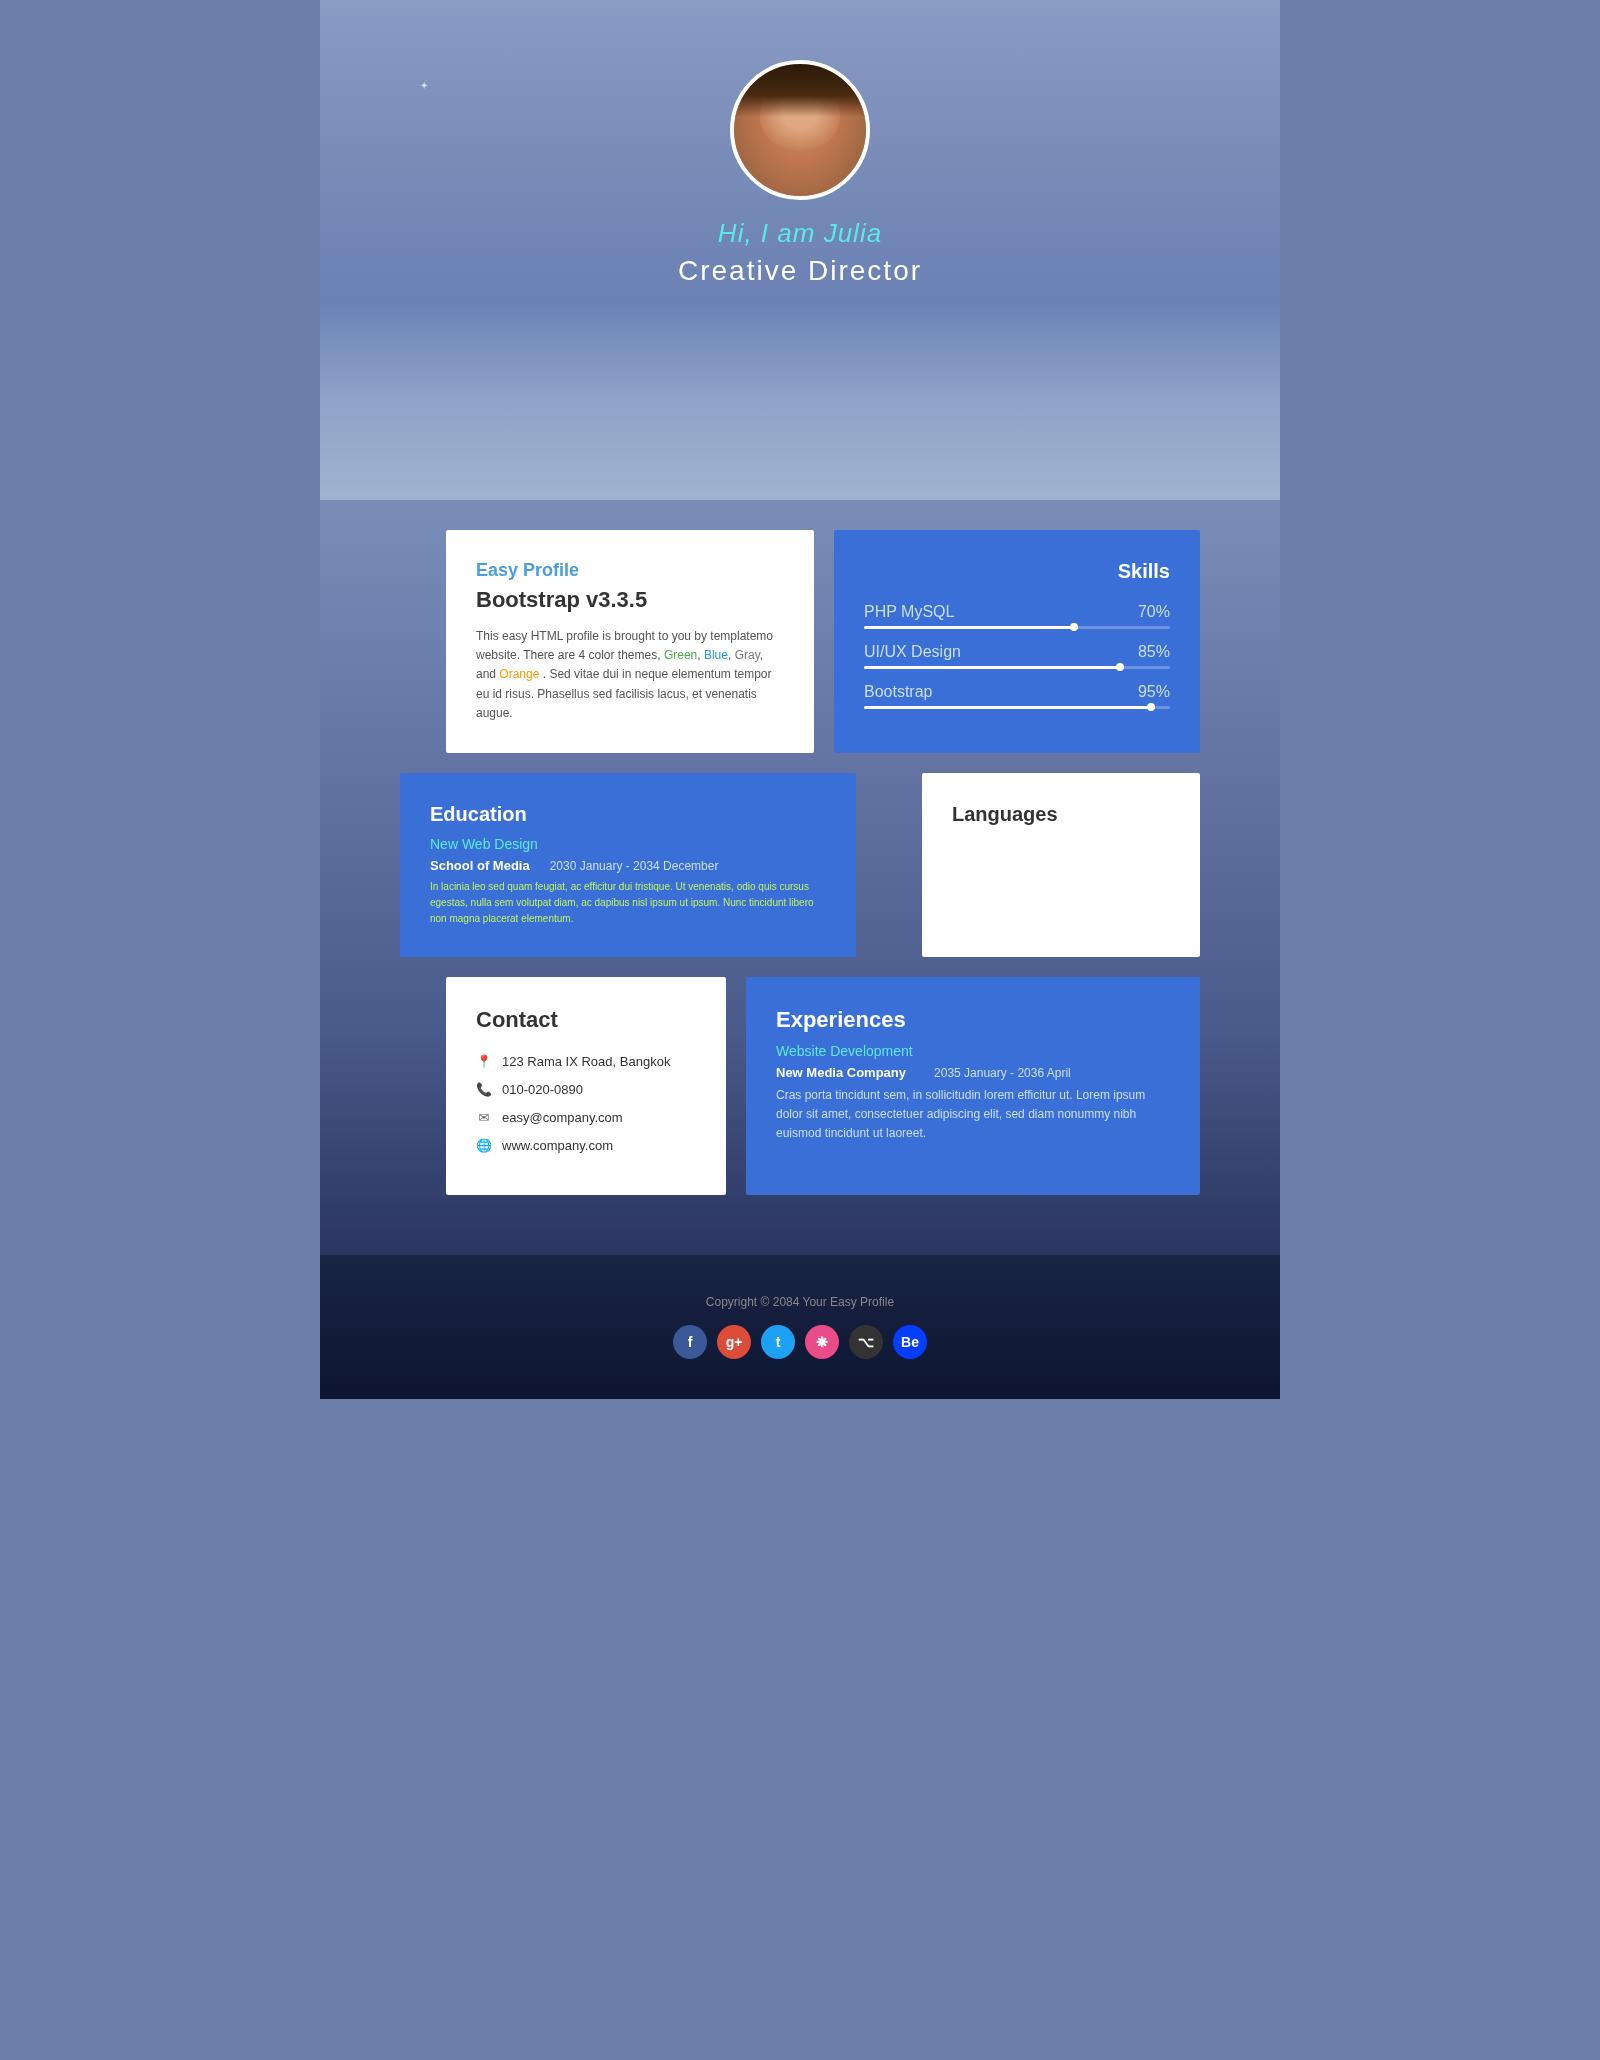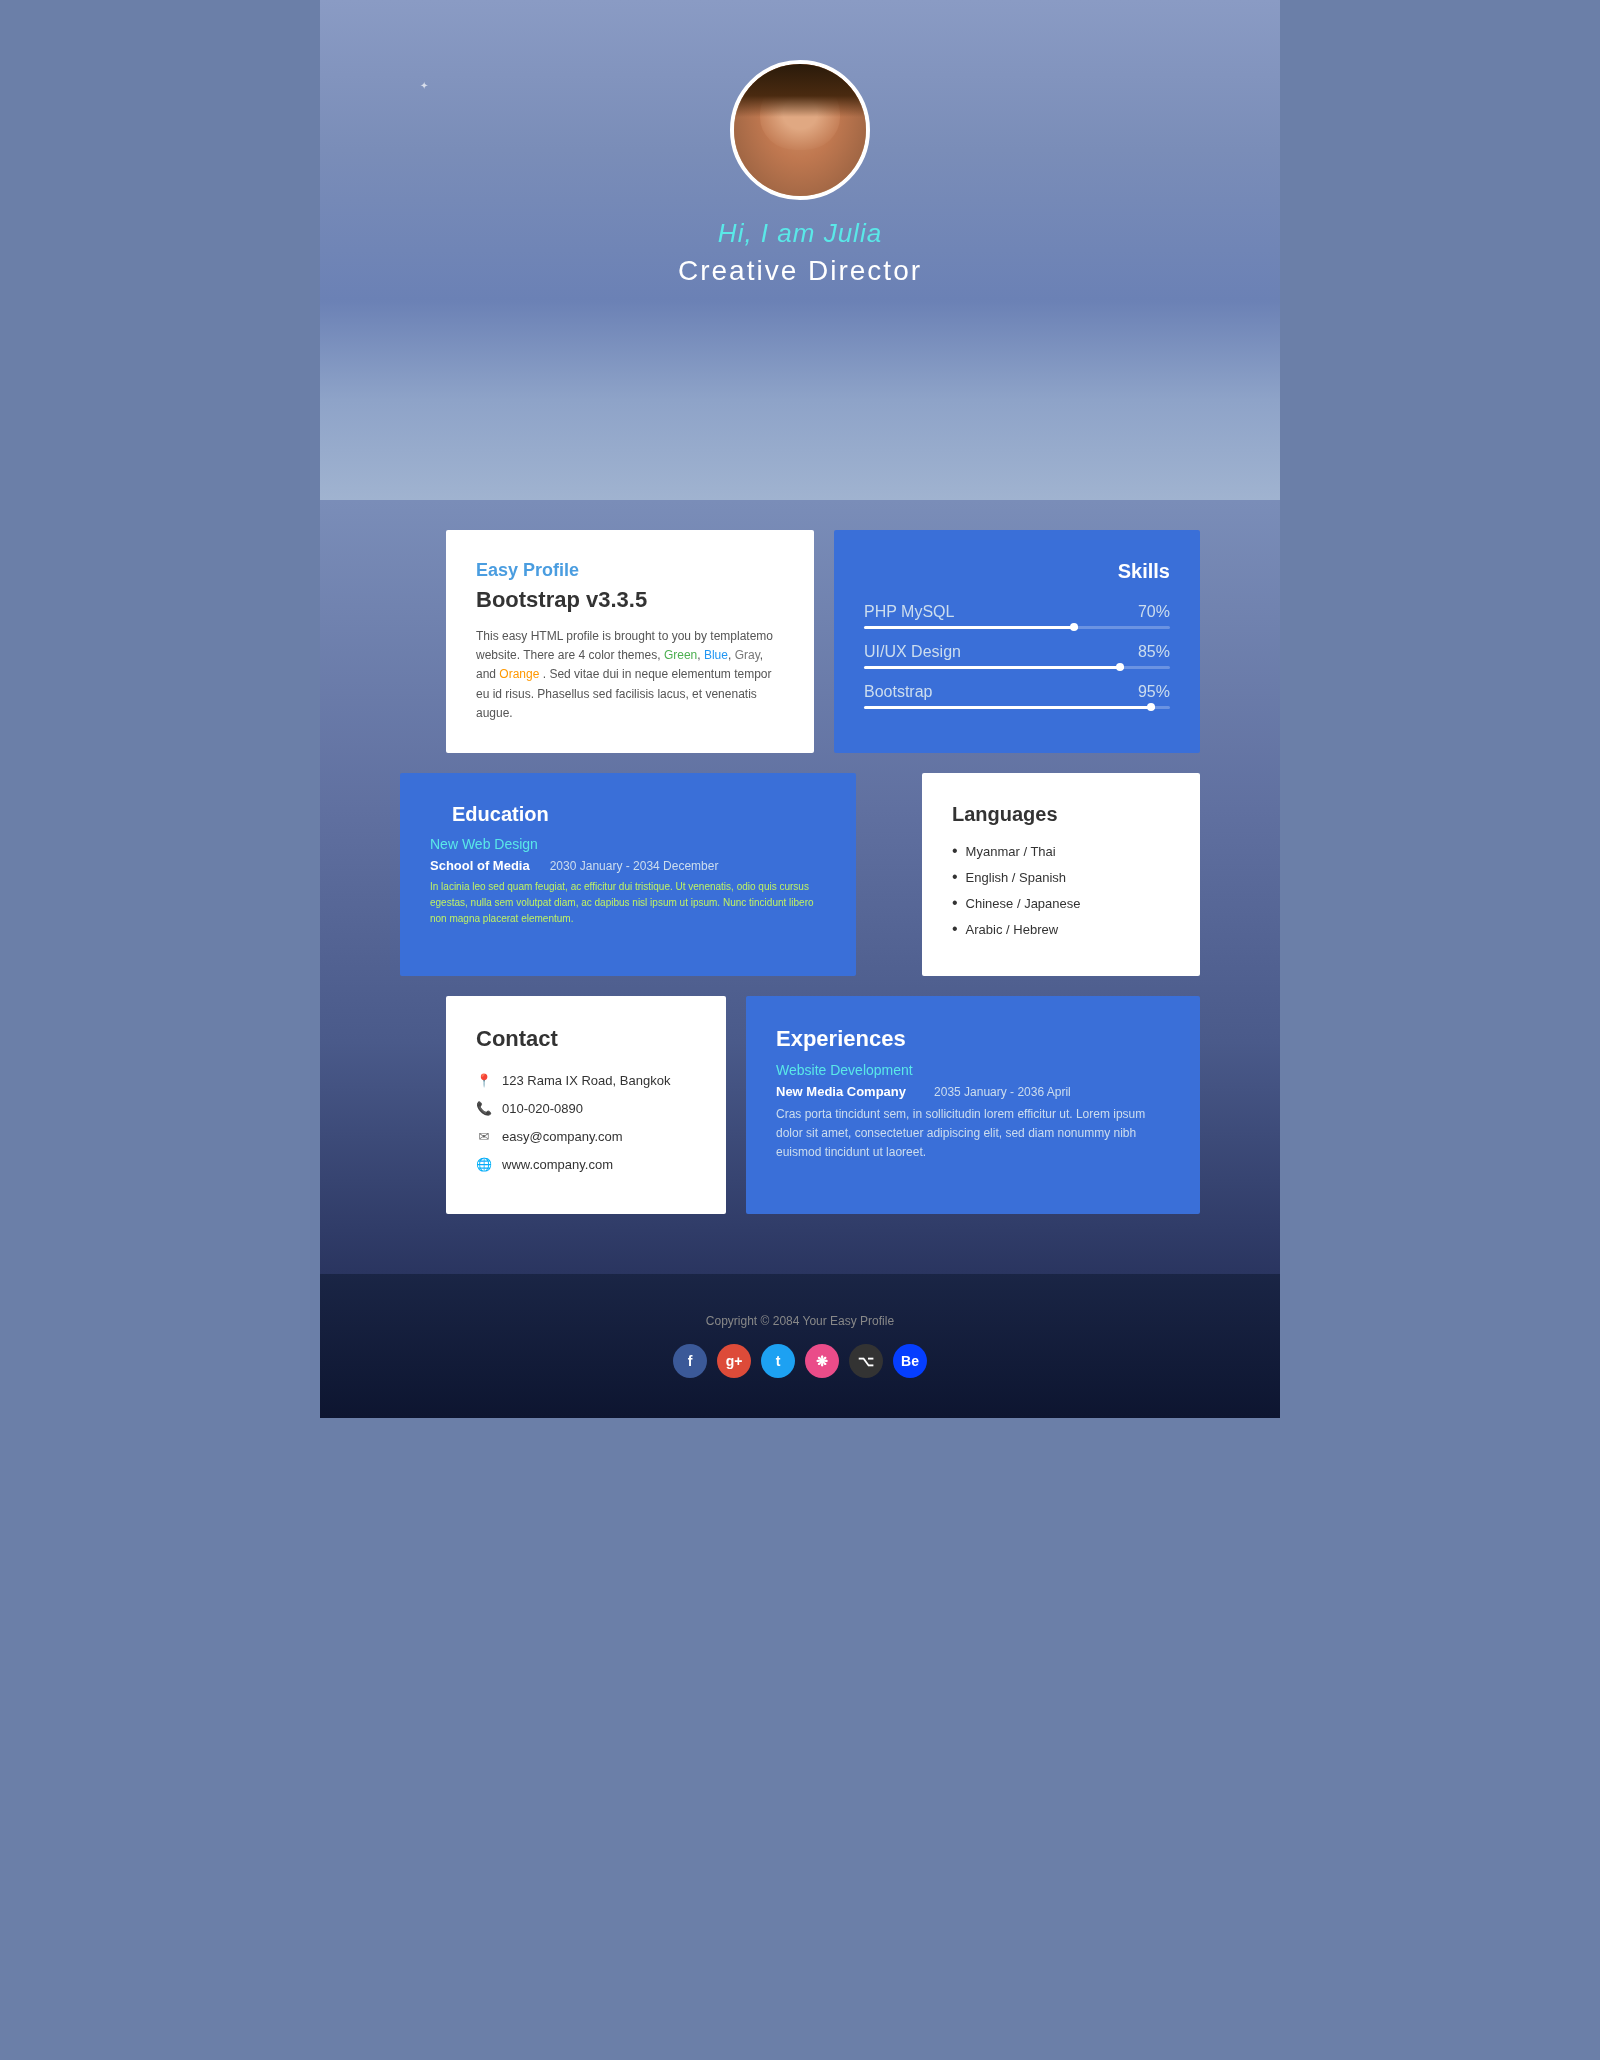--- a/index.html
+++ b/index.html
@@ -200,21 +200,20 @@
       background: #fff;
       border-radius: 50%;
     }
 
     
     .section-title-white {
       font-size: 20px;
       font-weight: 600;
       color: #fff;
       margin-bottom: 10px;
-      margin-left: 22px;
     }
 
     .section-subtitle-cyan {
       color: #5ae8e8;
       font-size: 14px;
       font-weight: 500;
       margin-bottom: 6px;
     }
 
     .edu-row {
@@ -452,26 +451,20 @@
       <div class="section-subtitle-cyan">New Web Design</div>
       <div class="edu-row">
         <span class="edu-school">School of Media</span>
         <span class="edu-date">2030 January - 2034 December</span>
       </div>
       <div class="edu-desc">In lacinia leo sed quam feugiat, ac efficitur dui tristique. Ut venenatis, odio quis cursus egestas, nulla sem volutpat diam, ac dapibus nisl ipsum ut ipsum. Nunc tincidunt libero non magna placerat elementum.</div>
     </div>
 
     <div class="card-white card-languages">
       <div class="lang-title">Languages</div>
-      <ul class="lang-list">
-        <li>Myanmar / Thai</li>
-        <li>English / Spanish</li>
-        <li>Chinese / Japanese</li>
-        <li>Arabic / Hebrew</li>
-      </ul>
     </div>
   </div>
 
   <div class="row-cards">
     <div class="card-white card-contact">
       <div class="contact-title">Contact</div>
 
       <div class="contact-item">
         <span class="contact-icon">📍</span>
         <span>123 Rama IX Road, Bangkok</span>

